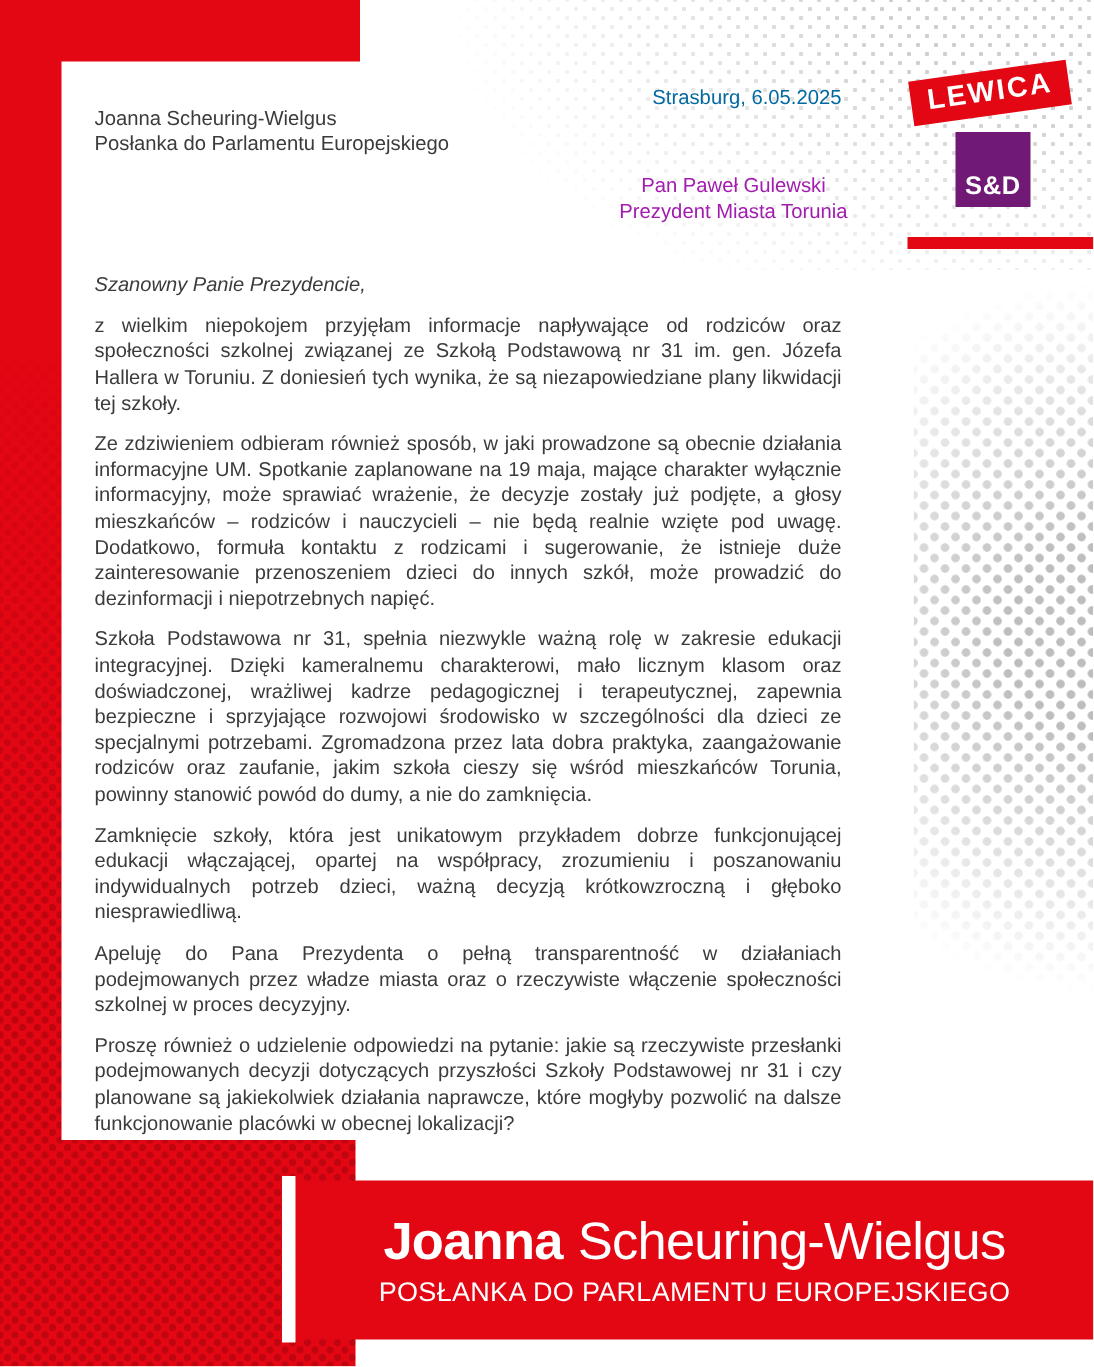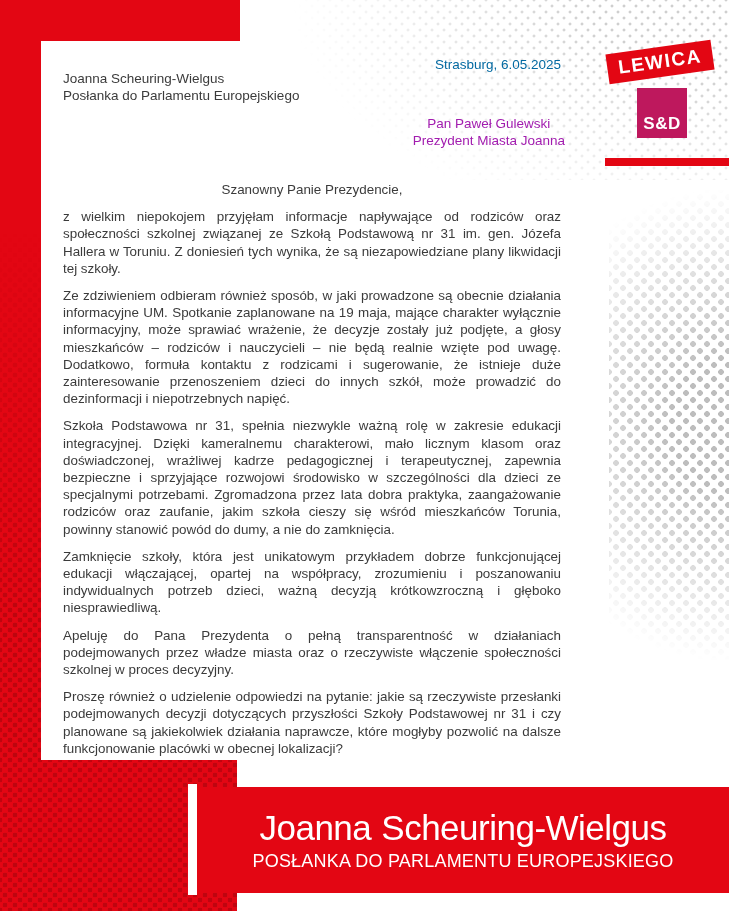--- a/index.html
+++ b/index.html
@@ -45,46 +45,46 @@
       radial-gradient(circle,rgba(0,0,0,.16) 2.2px,transparent 2.6px),
       radial-gradient(circle,rgba(0,0,0,.16) 2.2px,transparent 2.6px);
     background-size:10px 10px;background-position:0 0,5px 5px;
   }
   
   .banner{
     position:absolute;left:197px;top:787px;width:532px;height:106px;background:#e30613;z-index:3;
     display:flex;flex-direction:column;justify-content:center;align-items:center;gap:7px;
   }
   .banner .name{color:#fff;font-size:35px;line-height:1;letter-spacing:-0.5px;white-space:nowrap;}
-  .banner .name .first{font-weight:400;margin-right:10px;}
+  .banner .name .first{font-weight:700;margin-right:10px;}
   .banner .name .last{font-weight:400;}
   .banner .subtitle{color:#fff;font-size:18px;line-height:1;letter-spacing:0.2px;white-space:nowrap;}
   .vbar{position:absolute;left:188px;top:784px;width:9px;height:111px;background:#fff;z-index:4;}
   
   .sender{position:absolute;left:63px;top:70px;font-size:13.5px;line-height:17px;color:#3b3b3b;z-index:5;}
   .date{position:absolute;right:168px;top:57px;font-size:13.5px;color:#0369a1;z-index:5;}
   .recipient{position:absolute;right:164px;top:116px;text-align:center;font-size:13.5px;line-height:16.5px;color:#a21caf;z-index:5;}
   
   .lewica{
     position:absolute;left:607px;top:47px;width:106px;height:30px;background:#e30613;z-index:5;
     transform:rotate(-8deg);display:flex;align-items:center;justify-content:center;
     color:#fff;font-weight:700;font-size:19px;letter-spacing:1.5px;
   }
   .sd{
-    position:absolute;left:637px;top:88px;width:50px;height:50px;background:#be185d;z-index:5;
+    position:absolute;left:637px;top:88px;width:50px;height:50px;background:#701a75;z-index:5;
     display:flex;align-items:flex-end;justify-content:center;box-sizing:border-box;padding-bottom:4px;
     color:#fff;font-weight:700;font-size:17px;letter-spacing:0.5px;
   }
   .logo-bar{position:absolute;left:605px;top:158px;width:124px;height:8px;background:#e30613;z-index:5;}
   
   .content{
     position:absolute;left:63px;top:181px;width:498px;z-index:5;
     color:#3b3b3b;font-size:13.4px;line-height:17.2px;text-align:justify;
   }
-  .content .salutation{margin:0 0 10px 0;text-align:center;}
+  .content .salutation{margin:0 0 10px 0;text-align:left;font-style:italic;}
   .content p{margin:0 0 10px 0;}
 </style>
 </head>
 <body>
 
 <div class="page">
 
   <div class="halftone-top"></div>
   <div class="halftone-right"></div>
 
@@ -94,21 +94,21 @@
 
   <div class="sender">
     <div>Joanna Scheuring-Wielgus</div>
     <div>Posłanka do Parlamentu Europejskiego</div>
   </div>
 
   <div class="date">Strasburg, 6.05.2025</div>
 
   <div class="recipient">
     <div>Pan Paweł Gulewski</div>
-    <div>Prezydent Miasta Joanna</div>
+    <div>Prezydent Miasta Torunia</div>
   </div>
 
   <div class="lewica">
     <span>LEWICA</span>
   </div>
   <div class="sd">
     <span>S&amp;D</span>
   </div>
   <div class="logo-bar"></div>
 

